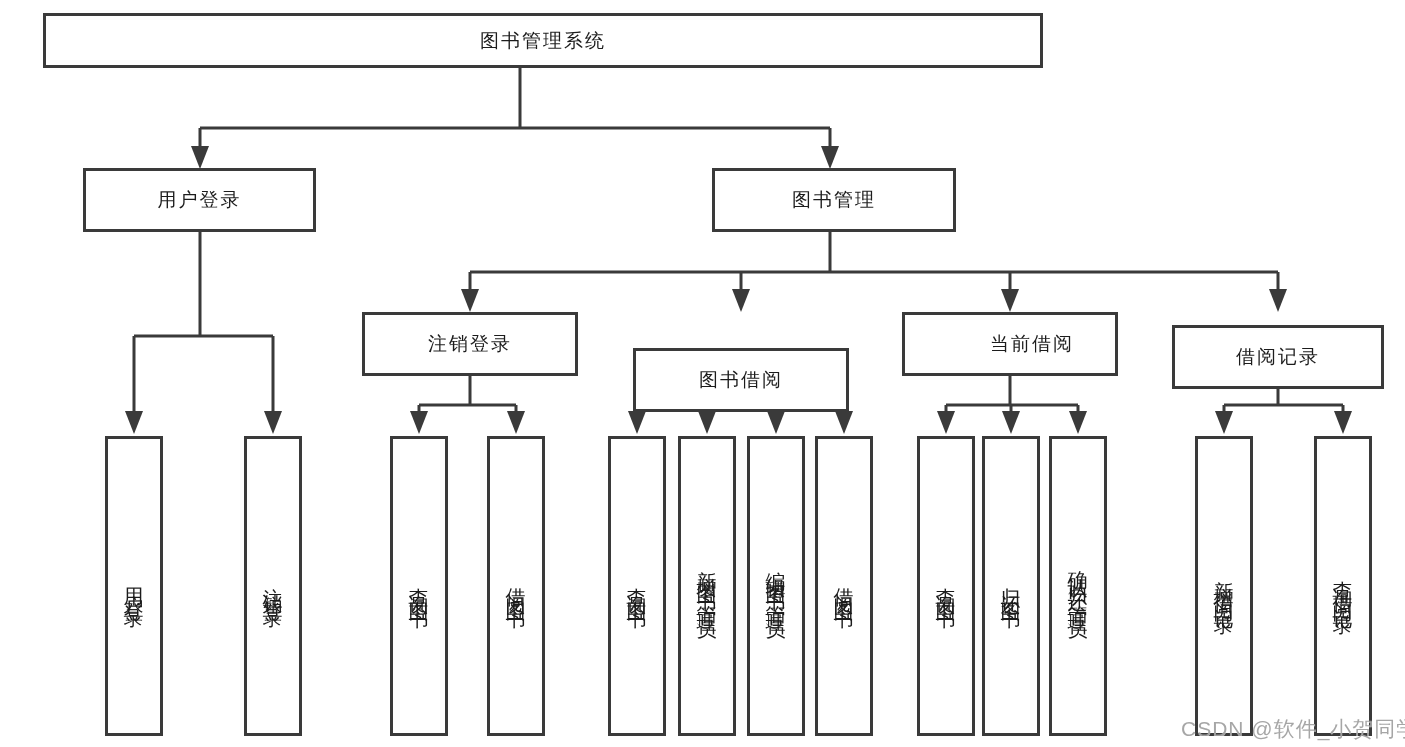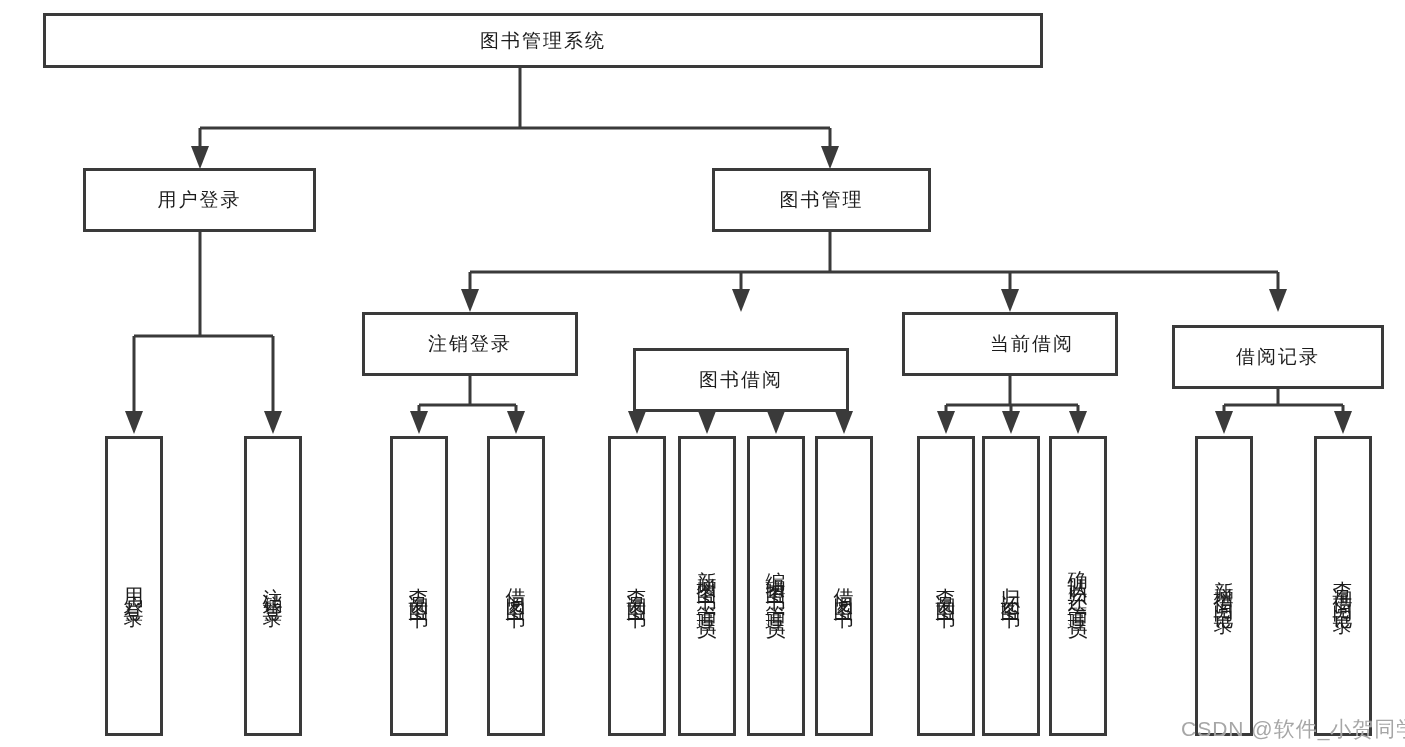--- a/index.html
+++ b/index.html
@@ -25,21 +25,21 @@
     background: #ffffff;
     display: flex;
     align-items: center;
     justify-content: center;
     font-size: 19px;
     letter-spacing: 2px;
     white-space: nowrap;
   }
   .root  { left: 20px;  top: 13px;  width: 1000px; height: 55px; margin-left: 23px; }
   .lv2a  { left: 83px;  top: 168px; width: 233px;  height: 64px; }
-  .lv2b  { left: 712px; top: 168px; width: 219px;  height: 64px; }
+  .lv2b  { left: 712px; top: 168px; width: 244px;  height: 64px; }
   .lv3-1 { left: 362px; top: 312px; width: 216px;  height: 64px; }
   .lv3-2 { left: 633px; top: 312px; width: 216px;  height: 64px; margin-top: 36px; }
   .lv3-3 { left: 902px; top: 312px; width: 216px;  height: 64px; padding-left: 44px; }
   .lv3-4 { left: 1172px;top: 312px; width: 212px;  height: 64px; margin-top: 13px; }
   .leaf  { top: 436px; width: 58px; height: 300px; }
   .leaf .vtext {
     writing-mode: vertical-rl;
     font-size: 20px;
     letter-spacing: 7px;
     line-height: 1;

